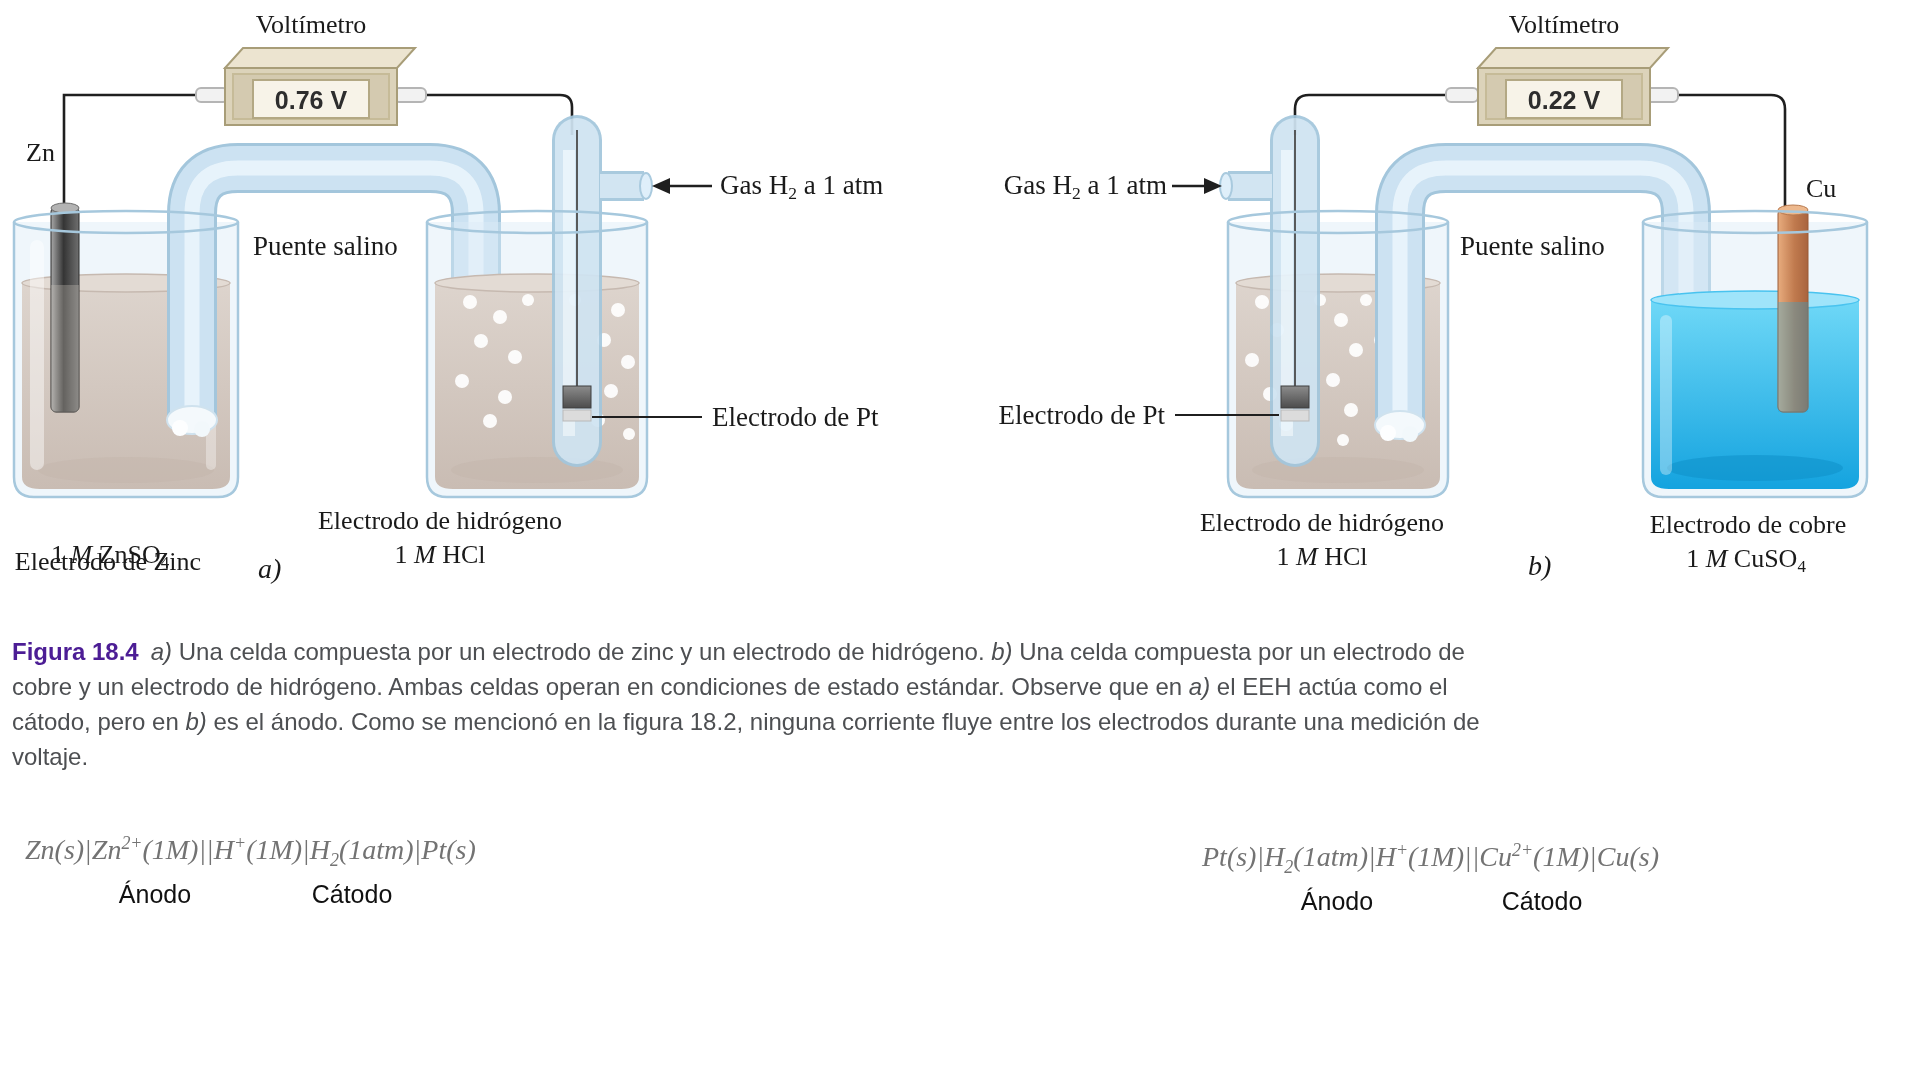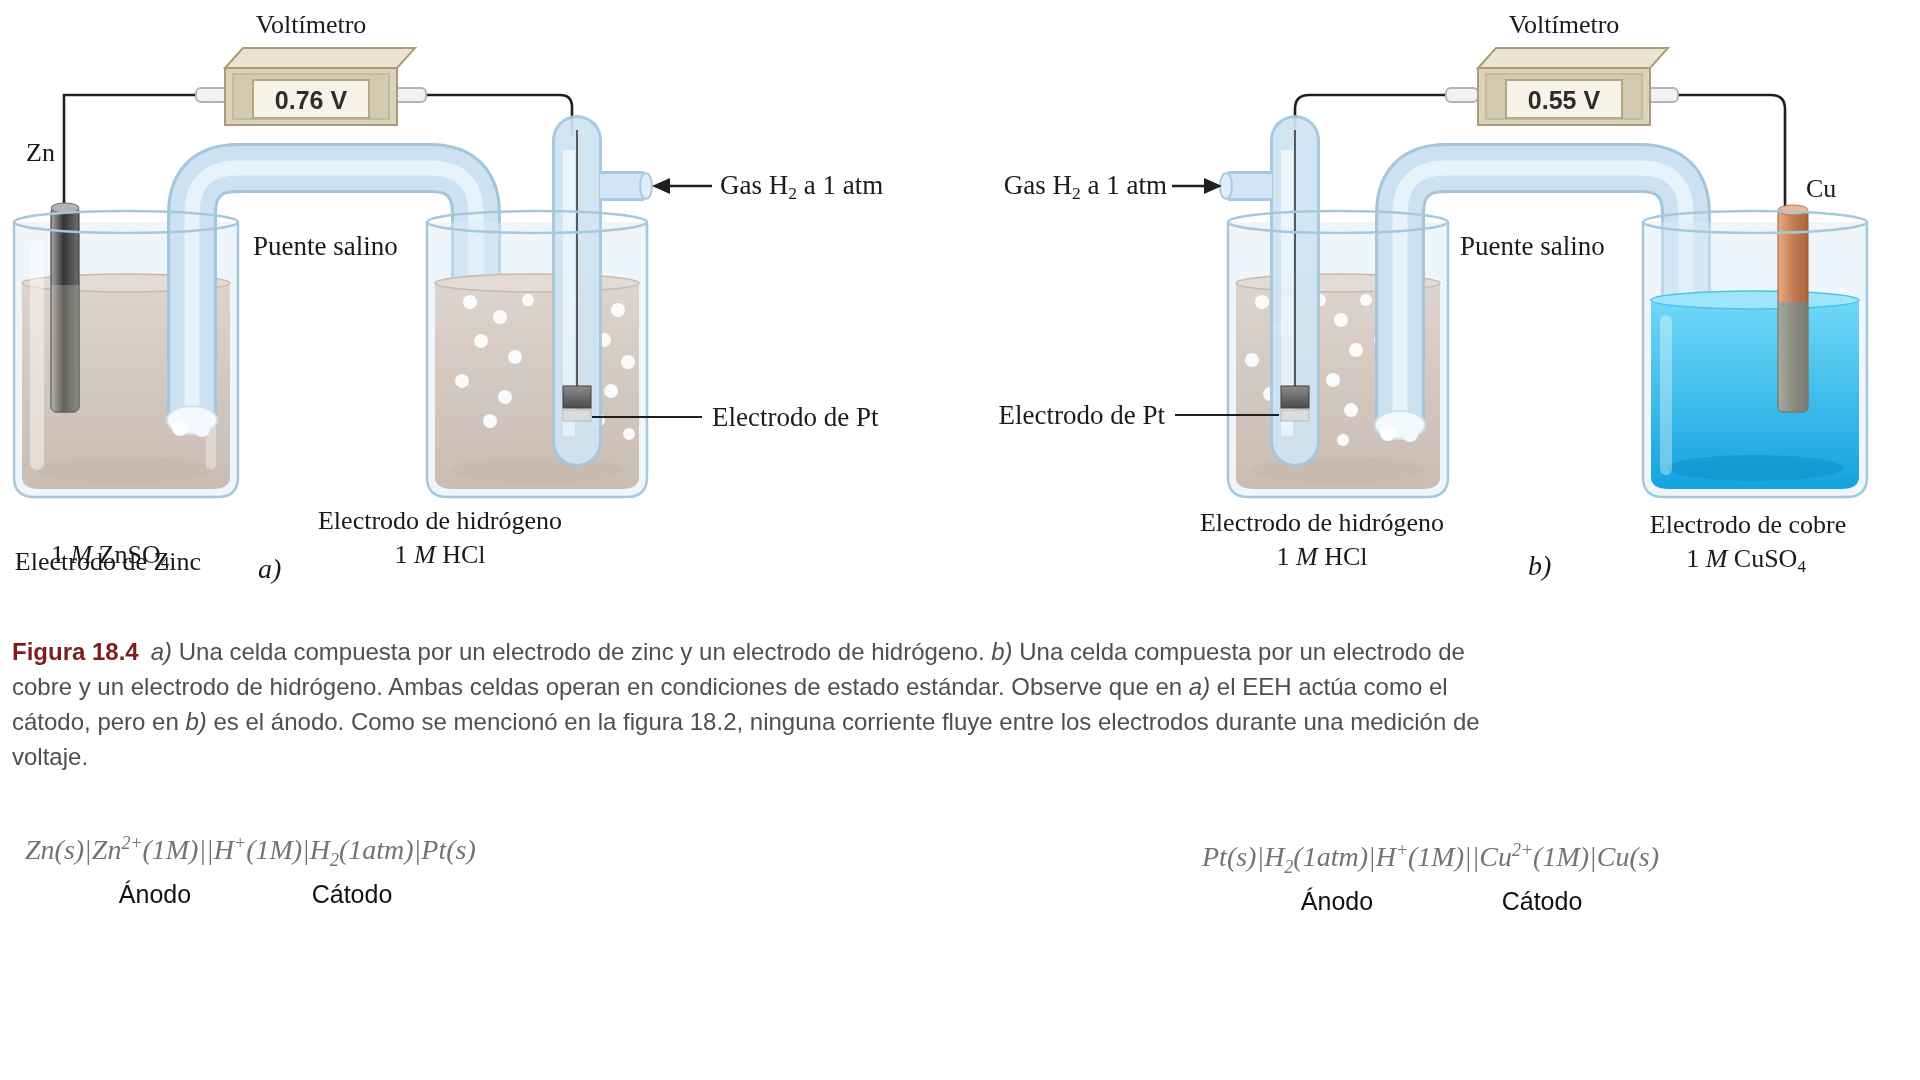--- a/index.html
+++ b/index.html
@@ -7,21 +7,21 @@
          font-family:"Liberation Serif", serif;color:#1a1a1a;border-radius:16px;}
   svg{position:absolute;left:0;top:0;}
   .lbl{position:absolute;font-size:26px;white-space:nowrap;}
   .lbl .sub{font-size:65%;vertical-align:-5px;}
   .ital{font-style:italic;}
   .ctr{transform:translateX(-50%);text-align:center;}
   .reading{position:absolute;font-family:"Liberation Sans",sans-serif;font-size:25px;
            font-weight:600;color:#2d2d2d;text-align:center;line-height:36px;}
   .caption{position:absolute;left:12px;top:634px;width:1470px;
            font-family:"Liberation Sans",sans-serif;font-size:24px;line-height:35px;color:#4d4f52;}
-  .caption .figlabel{color:#7f1d1d;font-weight:bold;margin-right:12px;}
+  .caption .figlabel{color:#4c1d95;font-weight:bold;margin-right:12px;}
   .caption .ital{font-style:italic;}
   .equation{position:absolute;font-style:italic;font-size:28px;color:#737373;
             font-family:"Liberation Serif",serif;white-space:nowrap;}
   .equation sup{font-size:64%;}
   .equation sub{font-size:64%;}
   .eq-sub{position:absolute;font-family:"Liberation Sans",sans-serif;font-size:25px;color:#111;
           transform:translateX(-50%);white-space:nowrap;}
 </style>
 </head>
 <body>
@@ -266,21 +266,21 @@
 <div class="lbl ctr" style="left:110px;top:540px;">
   <span>1 </span><span class="ital">M</span><span> ZnSO</span><span class="sub">4</span>
 </div>
 <div class="lbl ital" style="left:258px;top:553px;font-size:28px;">a)</div>
 <div class="lbl ctr" style="left:440px;top:506px;">Electrodo de hidrógeno</div>
 <div class="lbl ctr" style="left:440px;top:540px;">
   <span>1 </span><span class="ital">M</span><span> HCl</span>
 </div>
 
 <div class="lbl ctr" style="left:1564px;top:10px;">Voltímetro</div>
-<div class="reading" style="left:1506px;top:82px;width:116px;">0.55 V</div>
+<div class="reading" style="left:1506px;top:82px;width:116px;">0.22 V</div>
 <div class="lbl" style="right:753px;top:170px;font-size:27px;">
   <span>Gas H</span><span class="sub">2</span><span> a 1 atm</span>
 </div>
 <div class="lbl" style="right:755px;top:400px;font-size:27px;">Electrodo de Pt</div>
 <div class="lbl" style="left:1460px;top:231px;font-size:27px;">Puente salino</div>
 <div class="lbl" style="left:1806px;top:174px;">Cu</div>
 <div class="lbl ctr" style="left:1322px;top:508px;">Electrodo de hidrógeno</div>
 <div class="lbl ctr" style="left:1322px;top:542px;">
   <span>1 </span><span class="ital">M</span><span> HCl</span>
 </div>

